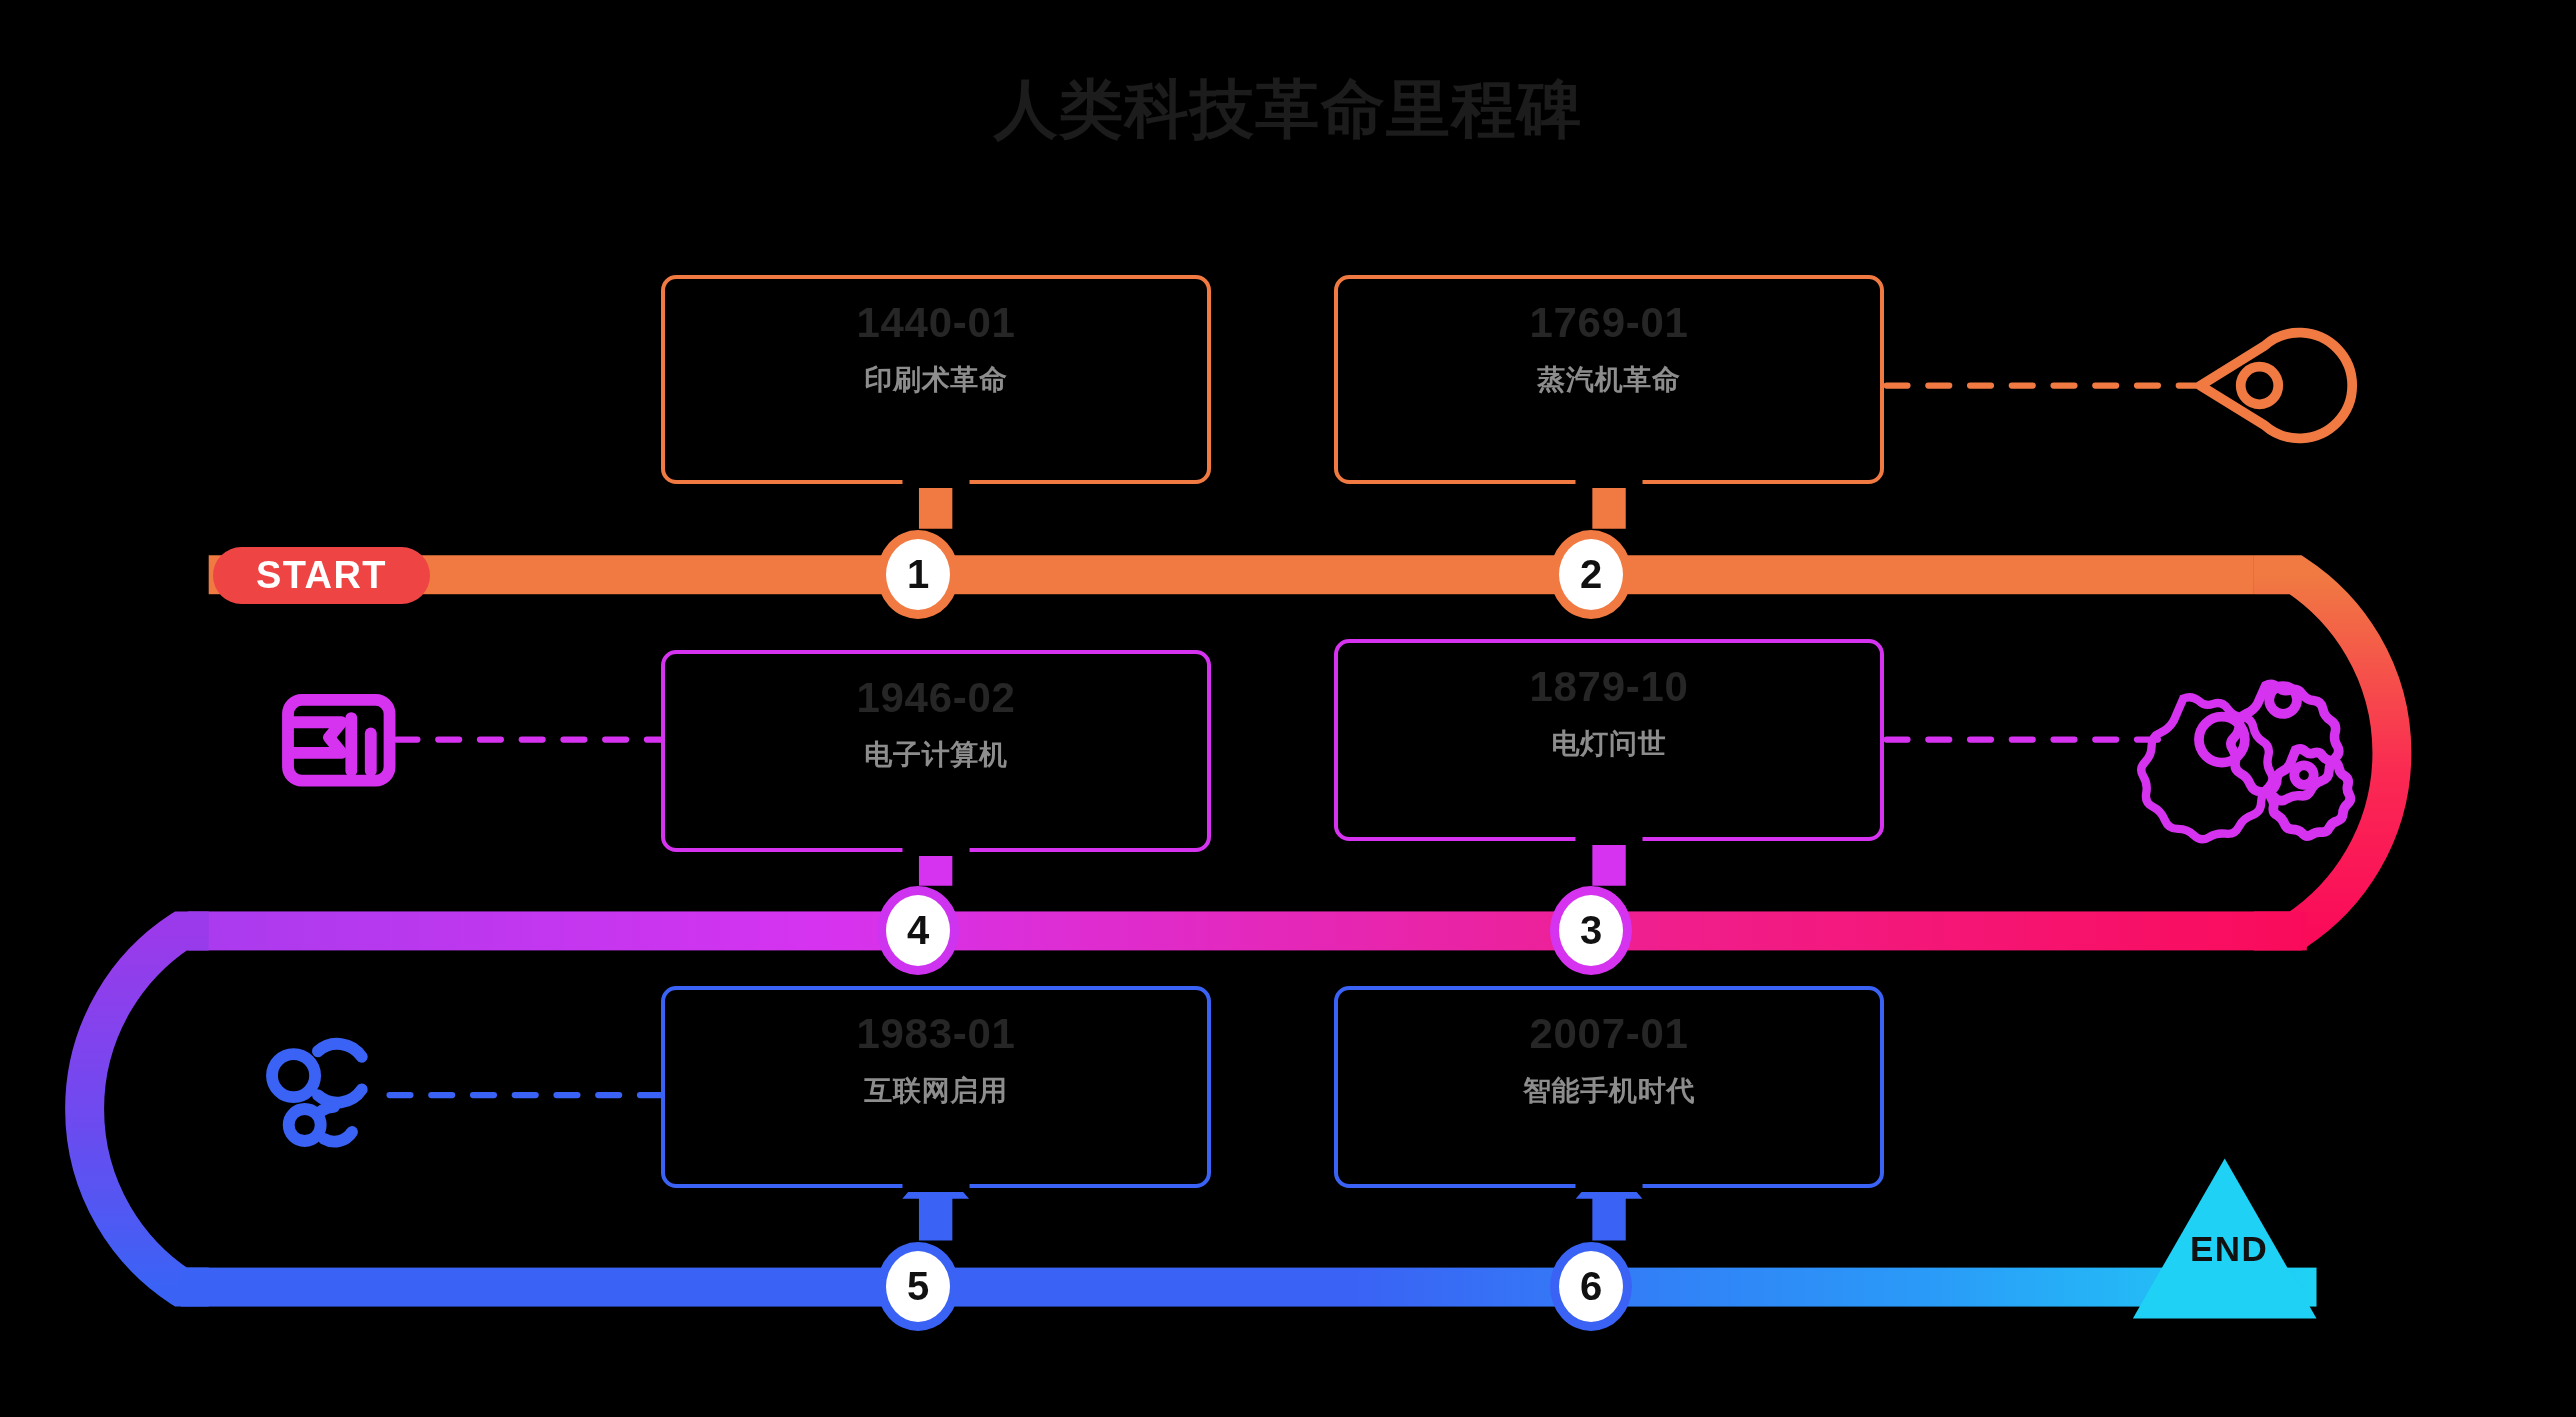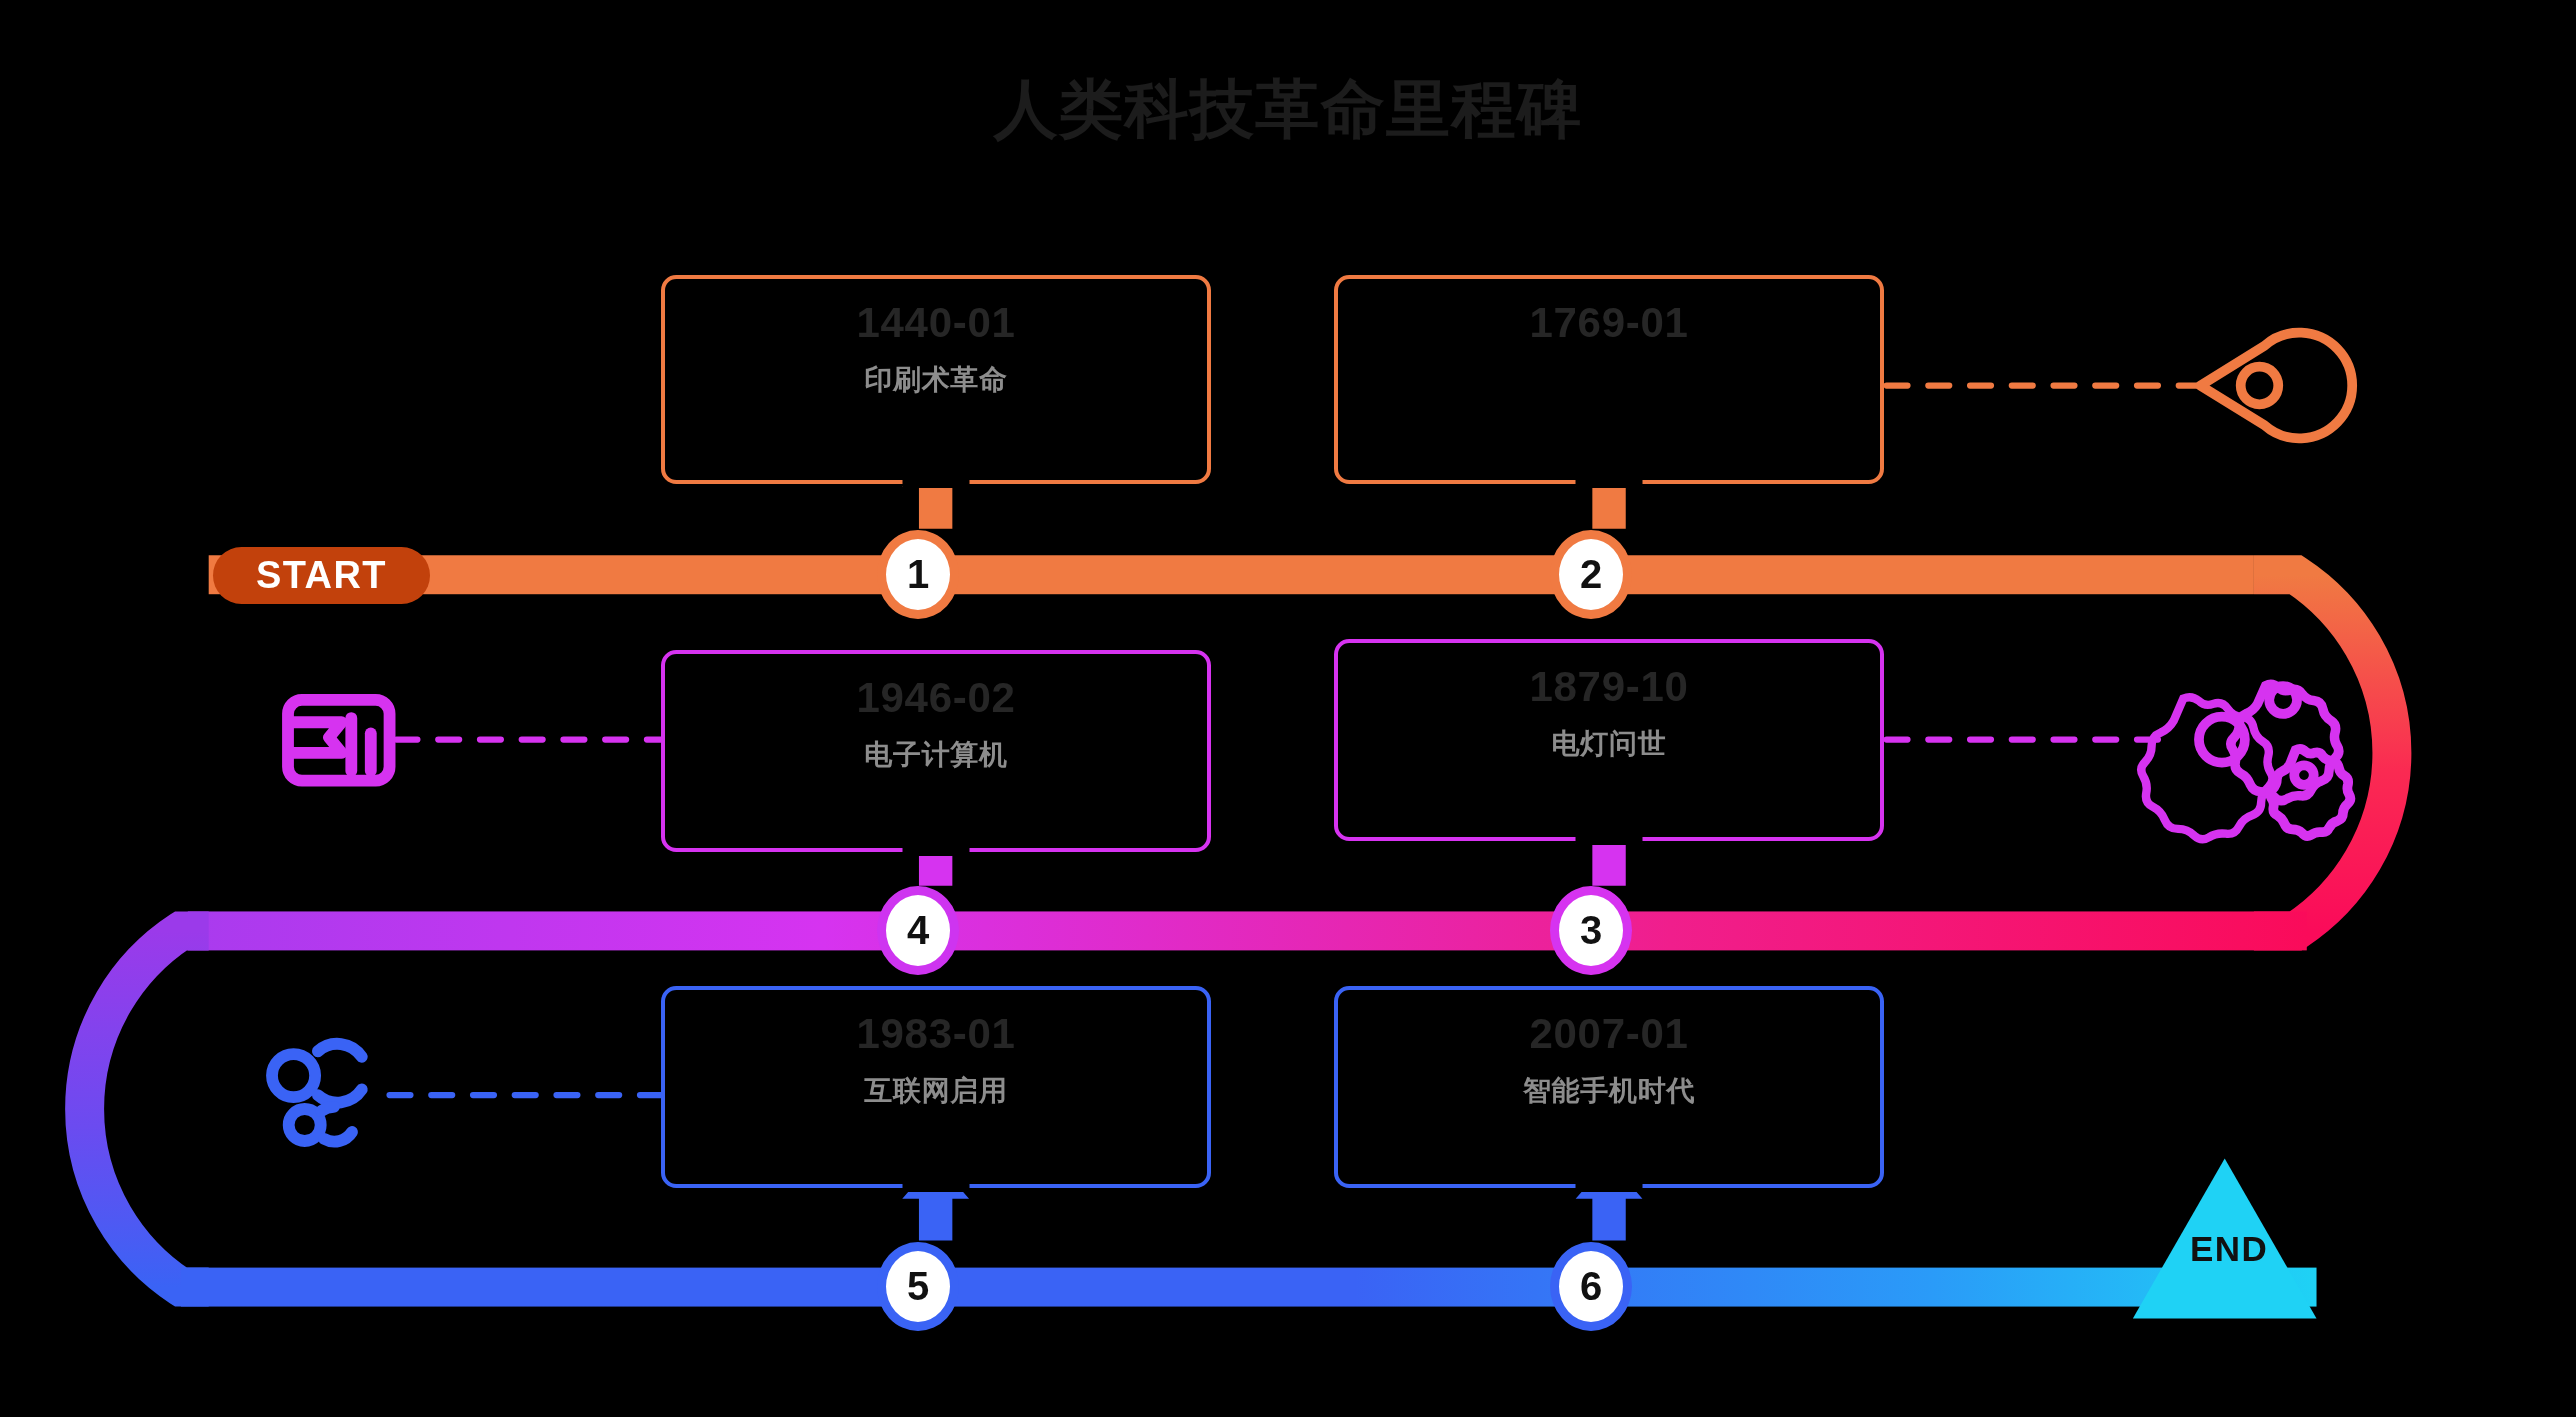--- a/index.html
+++ b/index.html
@@ -35,21 +35,21 @@
   }
   
   .card .notch{
     position:absolute;left:50%;transform:translateX(-50%);
     bottom:-7.7px;width:67px;height:15.3px;background:#000;
   }
 
   
   .startpill{
     position:absolute;display:flex;align-items:center;justify-content:center;
-    border-radius:42px;background:#c2410c;
+    border-radius:42px;background:#ef4444;
     color:#fff;font-size:38px;font-weight:700;letter-spacing:1.4px;
   }
   .endlabel{
     position:absolute;color:#111;font-size:35px;font-weight:700;
     letter-spacing:1.4px;
   }
 
   
   .node{
     position:absolute;box-sizing:border-box;border-radius:50%;
@@ -177,20 +177,21 @@
   </div>
 
   <div class="card" style="left:661px;top:275px;width:550px;height:209px;border-color:#F07A42;padding-left:43px;">
     <div class="date">1440-01</div>
     <div class="label">印刷术革命</div>
     <div class="notch"></div>
   </div>
 
   <div class="card" style="left:1334px;top:275px;width:550px;height:209px;border-color:#F07A42;">
     <div class="date">1769-01</div>
+    <div class="label">蒸汽机革命</div>
     <div class="notch"></div>
   </div>
 
   <div class="card" style="left:661px;top:650px;width:550px;height:202px;border-color:#D633F0;">
     <div class="date">1946-02</div>
     <div class="label">电子计算机</div>
     <div class="notch"></div>
   </div>
 
   <div class="card" style="left:1334px;top:639px;width:550px;height:202px;border-color:#D633F0;">

